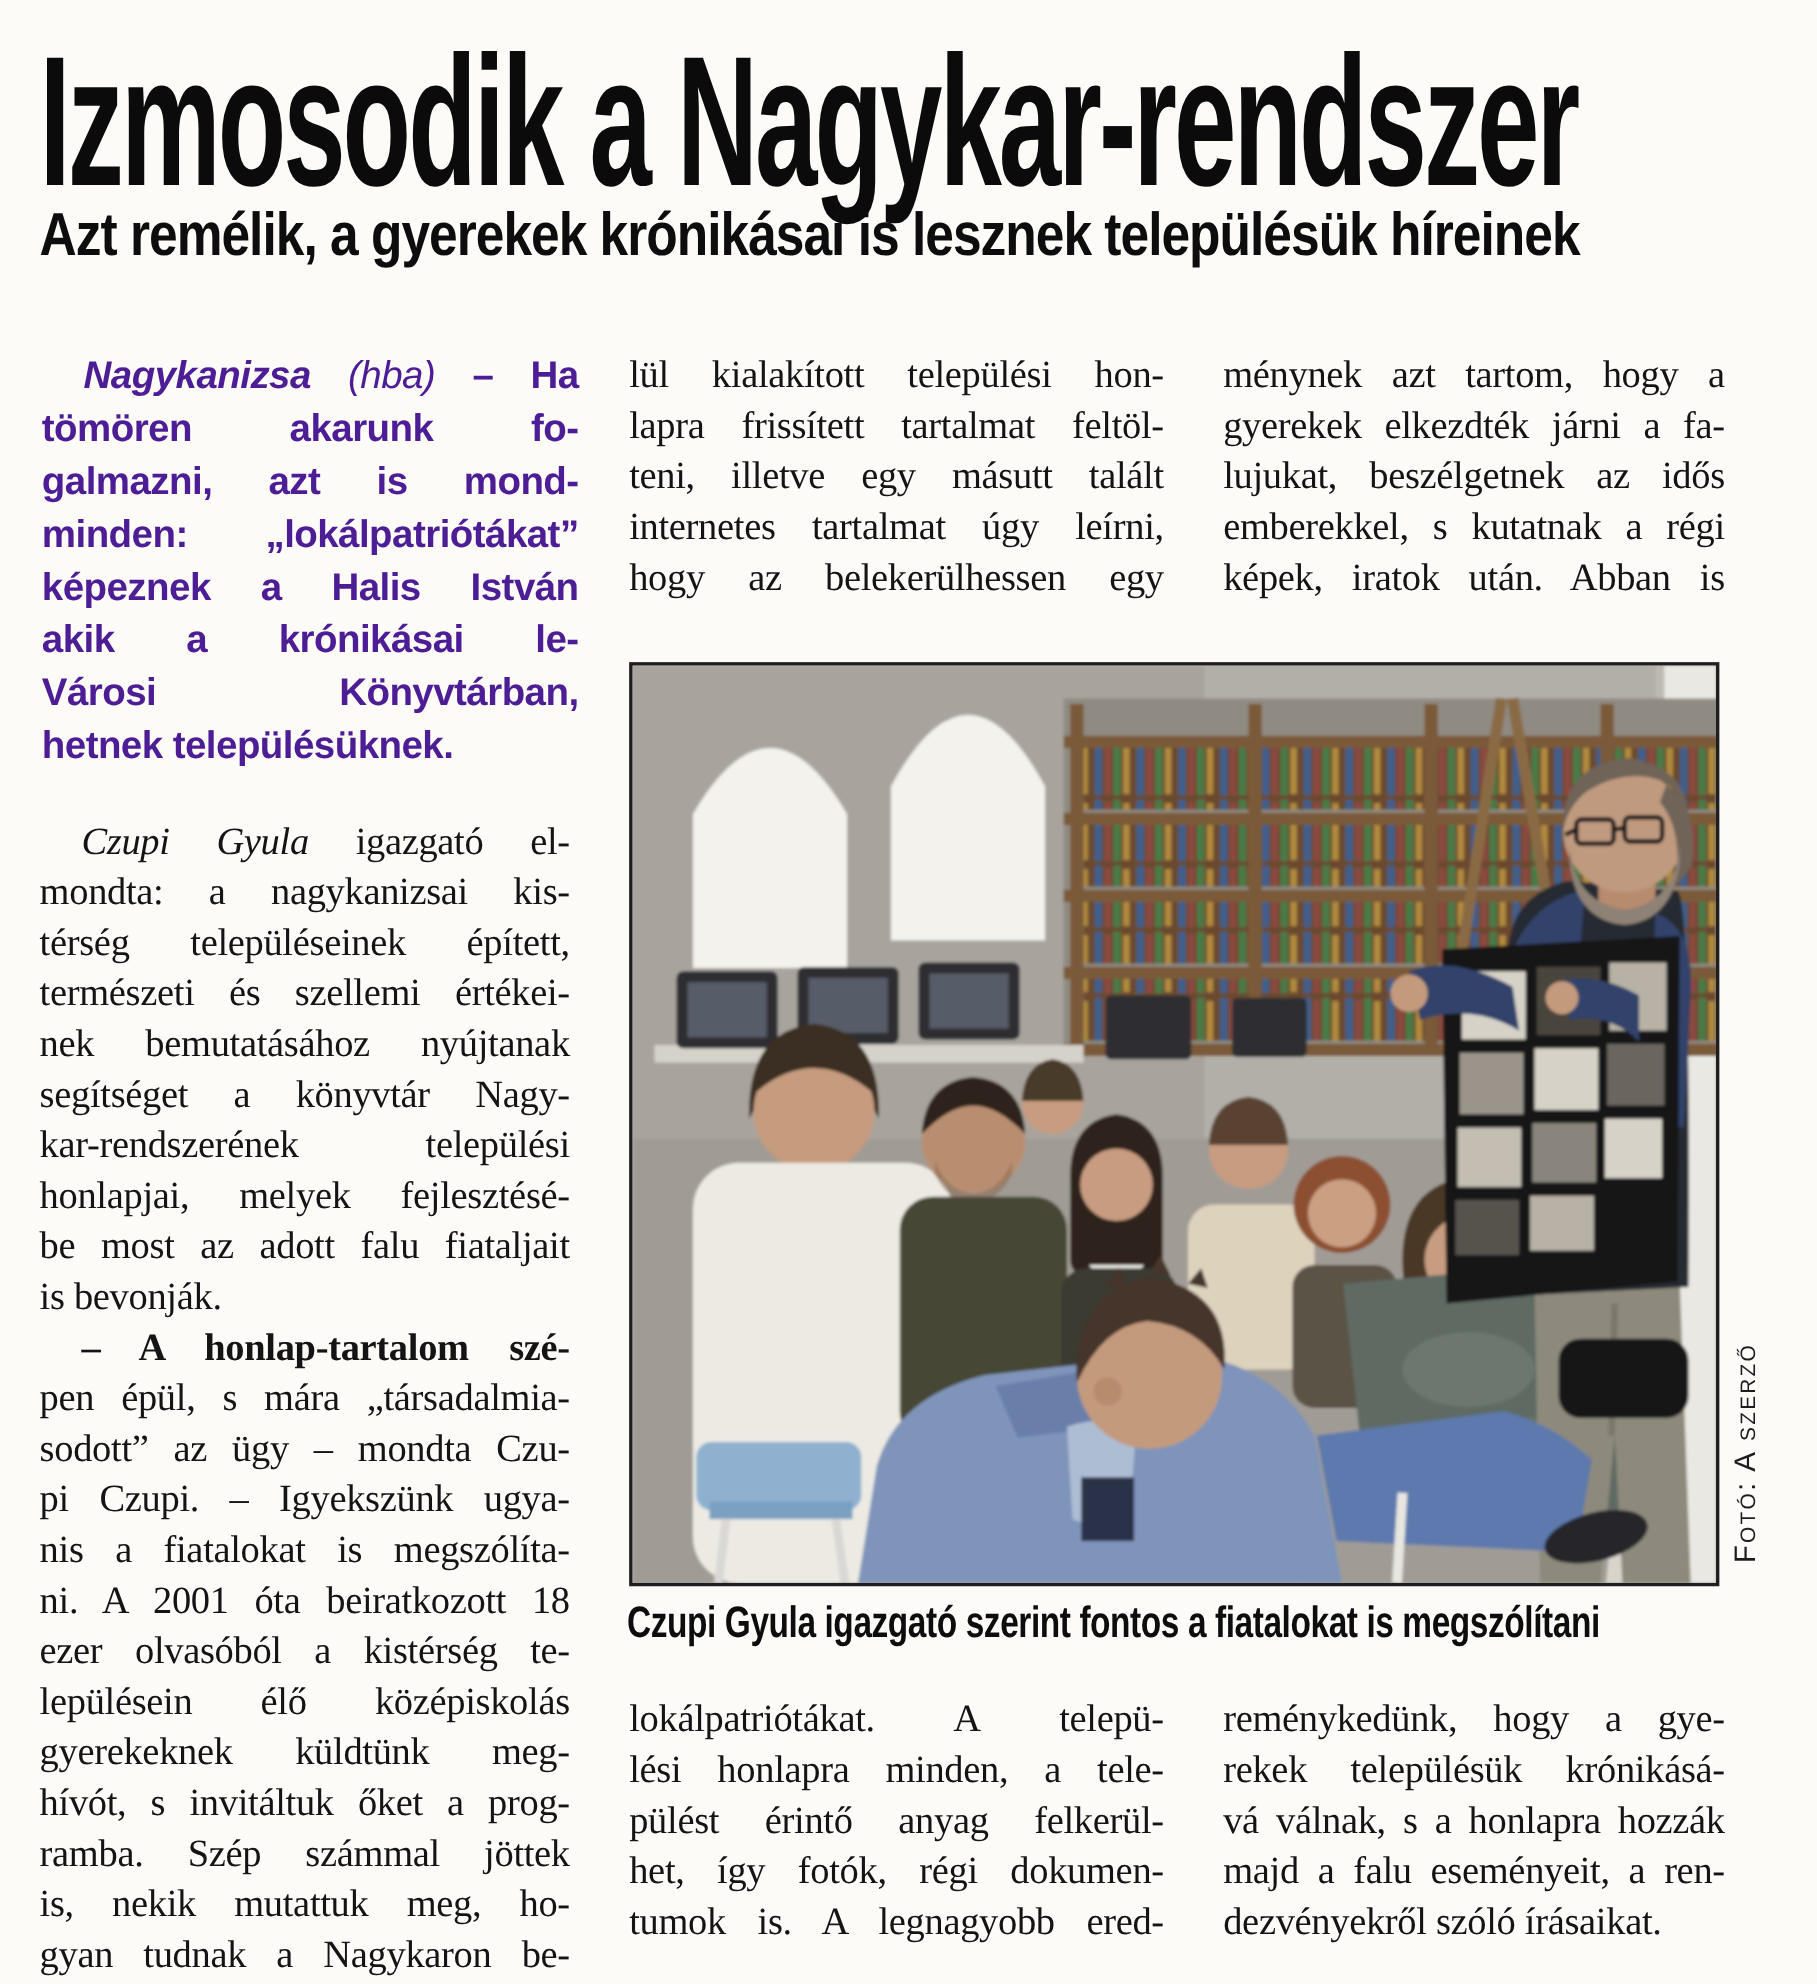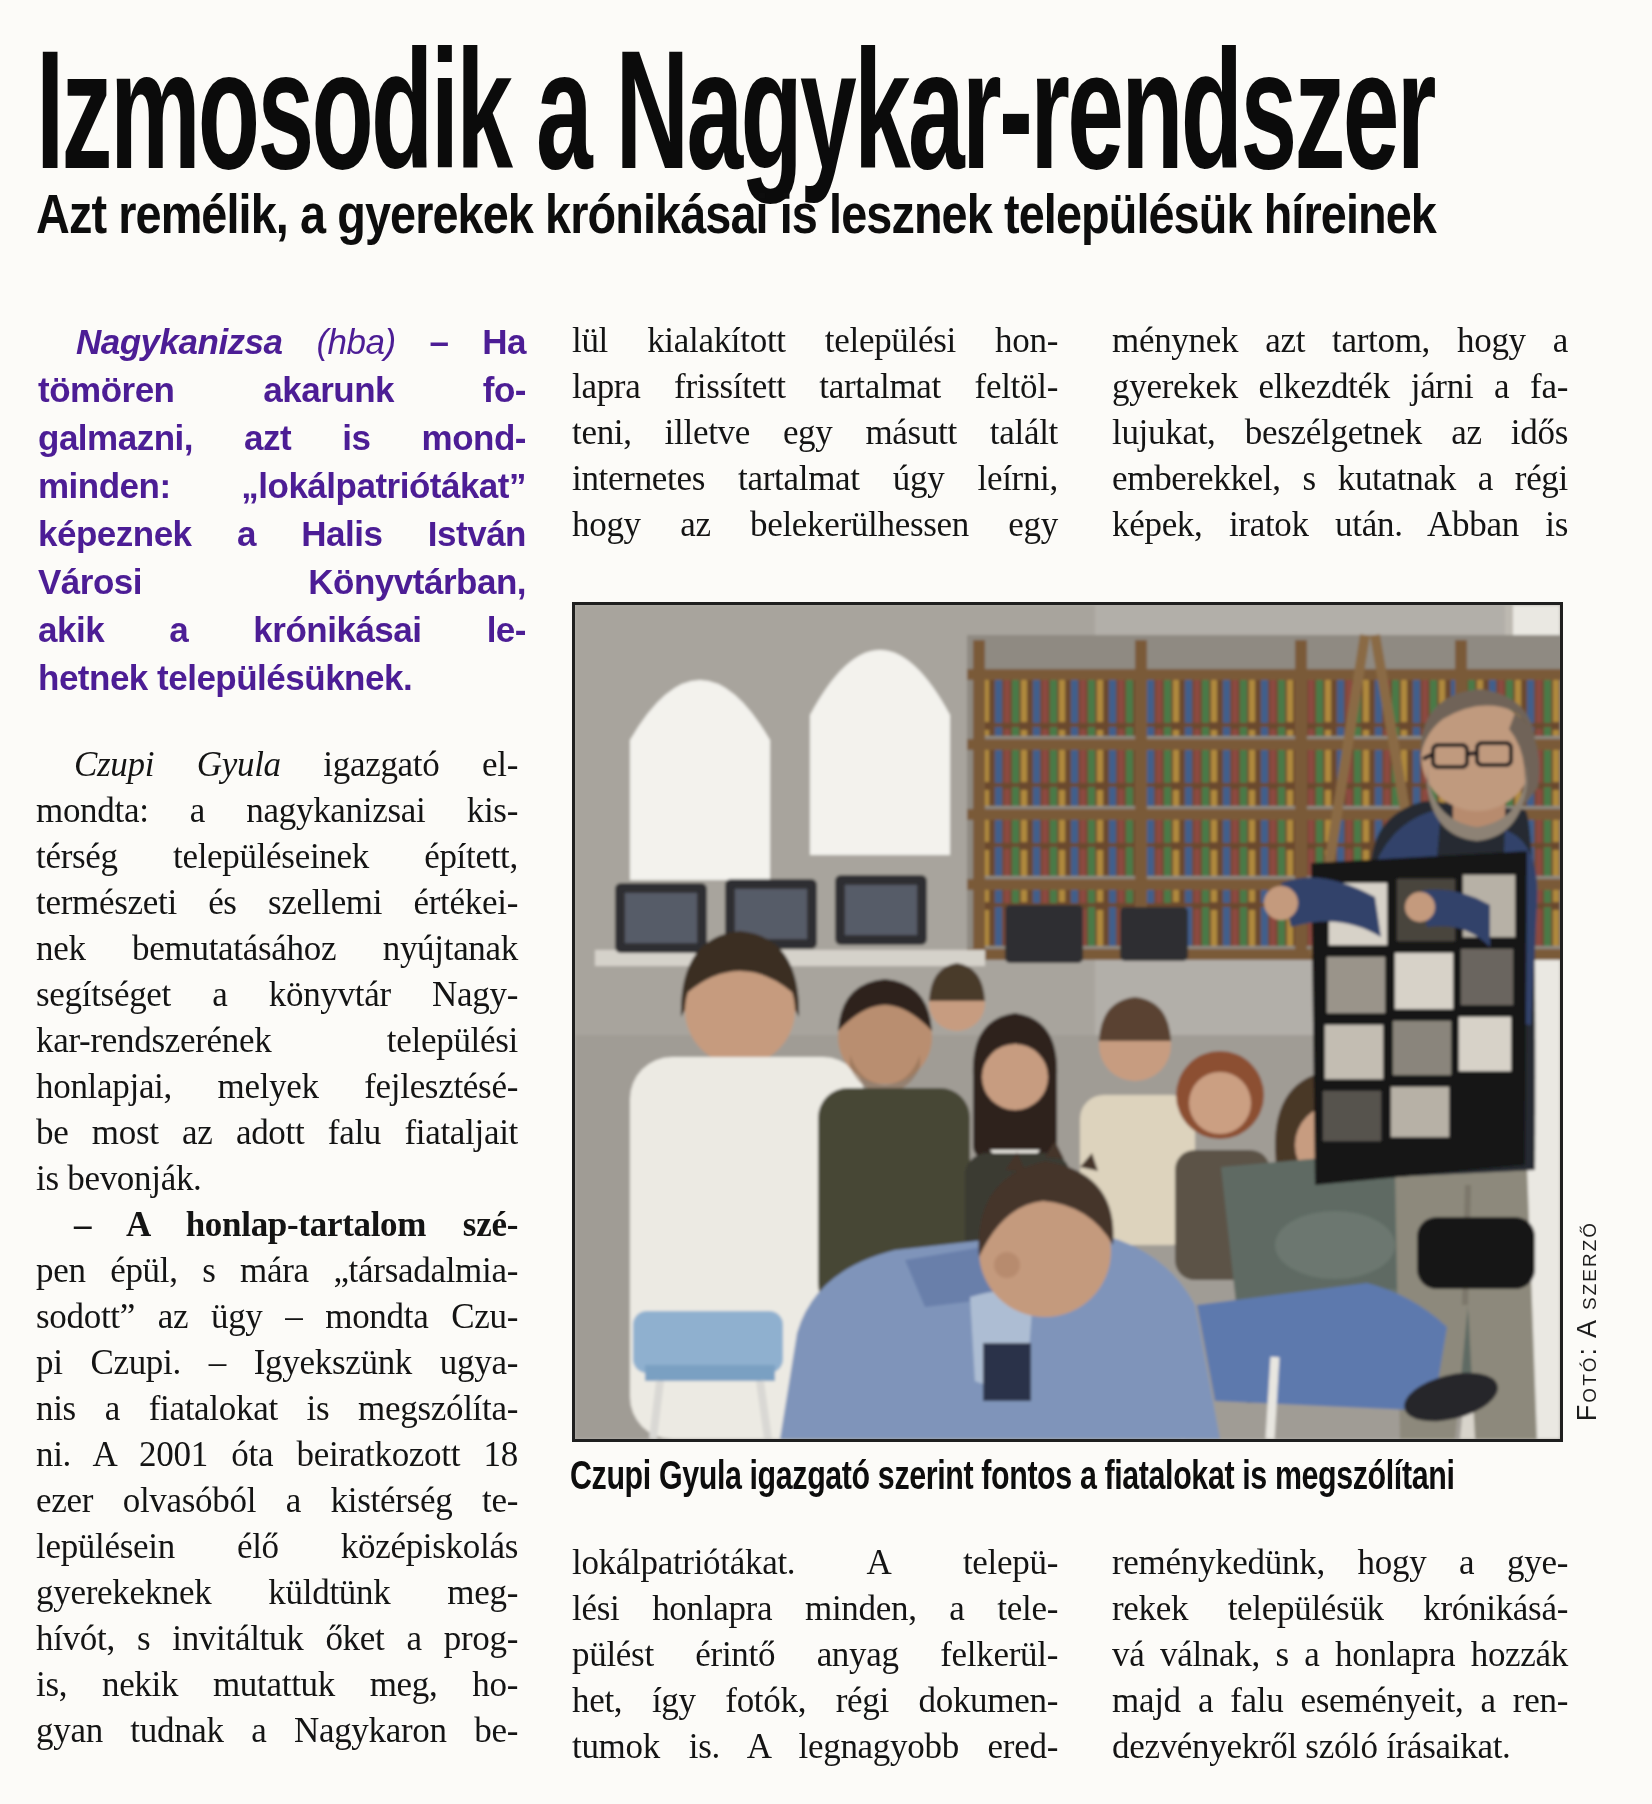--- a/index.html
+++ b/index.html
@@ -88,22 +88,22 @@
   <span class="subhead-text">Azt remélik, a gyerekek krónikásai is lesznek településük híreinek</span>
 </div>
 
 <div class="lead">
   <div class="ln lead-first"><span class="loc">Nagykanizsa</span> <span class="by">(hba)</span> <span>– Ha</span></div>
   <div>
       <div class="ln">tömören akarunk fo-</div>
       <div class="ln">galmazni, azt is mond-</div>
       <div class="ln">minden: „lokálpatriótákat”</div>
       <div class="ln">képeznek a Halis István</div>
+      <div class="ln">akik a krónikásai le-</div>
       <div class="ln">Városi Könyvtárban,</div>
-      <div class="ln">akik a krónikásai le-</div>
       <div class="ln ln-last">hetnek településüknek.</div>
     </div>
 </div>
 
 <div id="col1-serif" class="serifcol">
   <div class="ln first-indent"><span class="it">Czupi Gyula</span> <span>igazgató el-</span></div>
   <div>
       <div class="ln">mondta: a nagykanizsai kis-</div>
       <div class="ln">térség településeinek épített,</div>
       <div class="ln">természeti és szellemi értékei-</div>
@@ -118,20 +118,21 @@
       <div class="ln ln-indent">– A honlap-tartalom szé-</div>
       <div class="ln">pen épül, s mára „társadalmia-</div>
       <div class="ln">sodott” az ügy – mondta Czu-</div>
       <div class="ln">pi Czupi. – Igyekszünk ugya-</div>
       <div class="ln">nis a fiatalokat is megszólíta-</div>
       <div class="ln">ni. A 2001 óta beiratkozott 18</div>
       <div class="ln">ezer olvasóból a kistérség te-</div>
       <div class="ln">lepülésein élő középiskolás</div>
       <div class="ln">gyerekeknek küldtünk meg-</div>
       <div class="ln">hívót, s invitáltuk őket a prog-</div>
+      <div class="ln">ramba. Szép számmal jöttek</div>
       <div class="ln">is, nekik mutattuk meg, ho-</div>
       <div class="ln">gyan tudnak a Nagykaron be-</div>
     </div>
 </div>
 
 <div id="col2-top" class="serifcol">
   <div>
       <div class="ln">lül kialakított települési hon-</div>
       <div class="ln">lapra frissített tartalmat feltöl-</div>
       <div class="ln">teni, illetve egy másutt talált</div>

